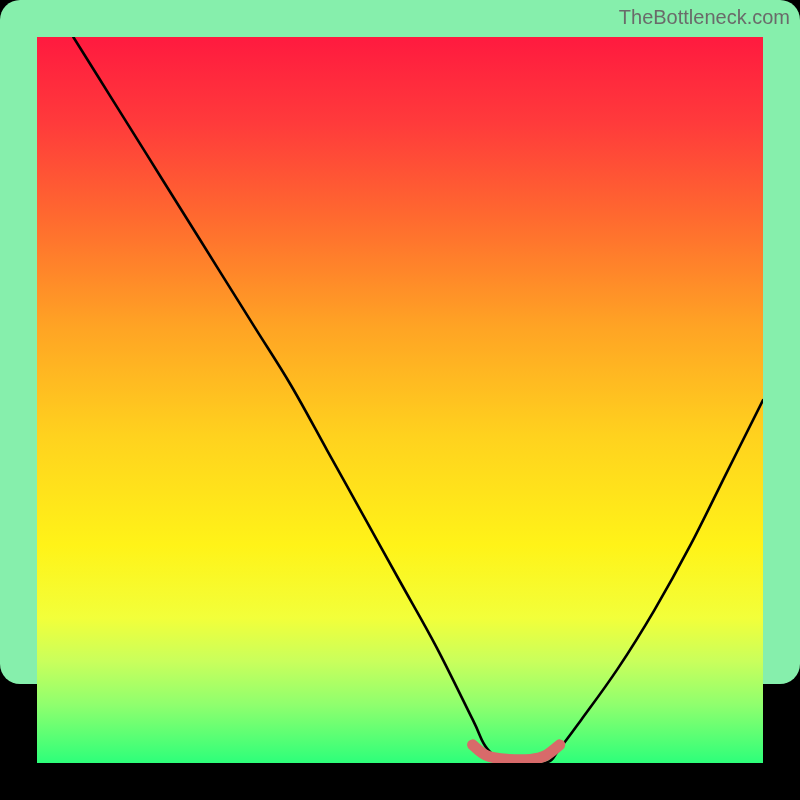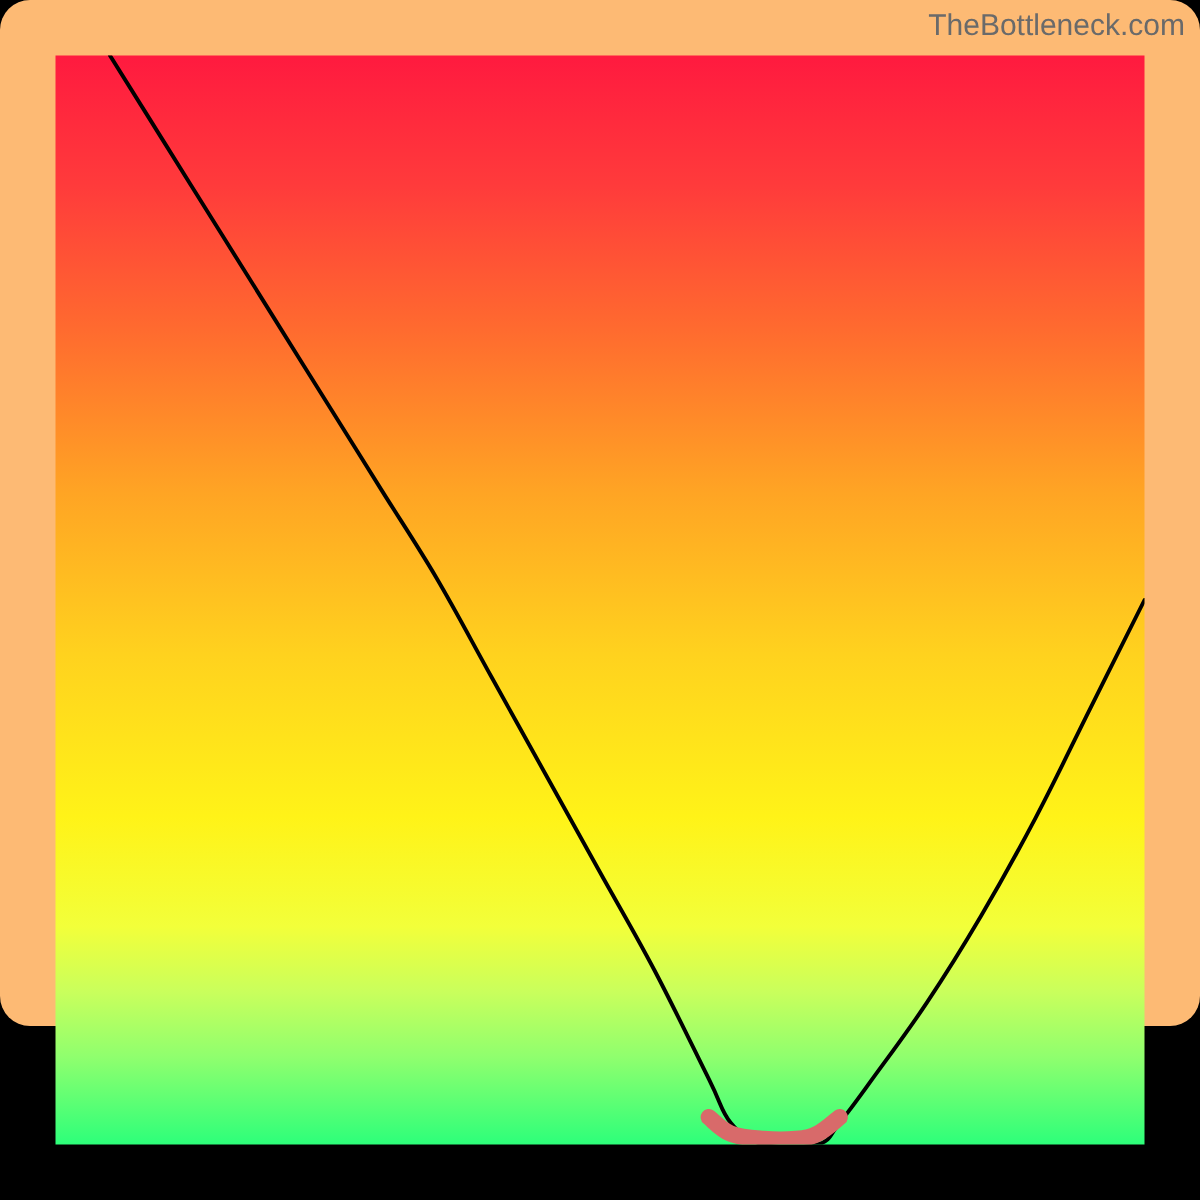--- a/index.html
+++ b/index.html
@@ -8,21 +8,21 @@
     width: 800px;
     height: 800px;
     overflow: hidden;
     background: #000;
     font-family: Arial, Helvetica, sans-serif;
   }
   .frame {
     position: relative;
     width: 800px;
     height: 684px;
-    background: #fdba74;
+    background: #86efac;
     border-radius: 20px;
   }
   .plot-area {
     position: absolute;
     left: 37px;
     top: 37px;
     width: 726px;
     height: 726px;
     background: linear-gradient(to bottom,
       #ff1a3f 0%,

